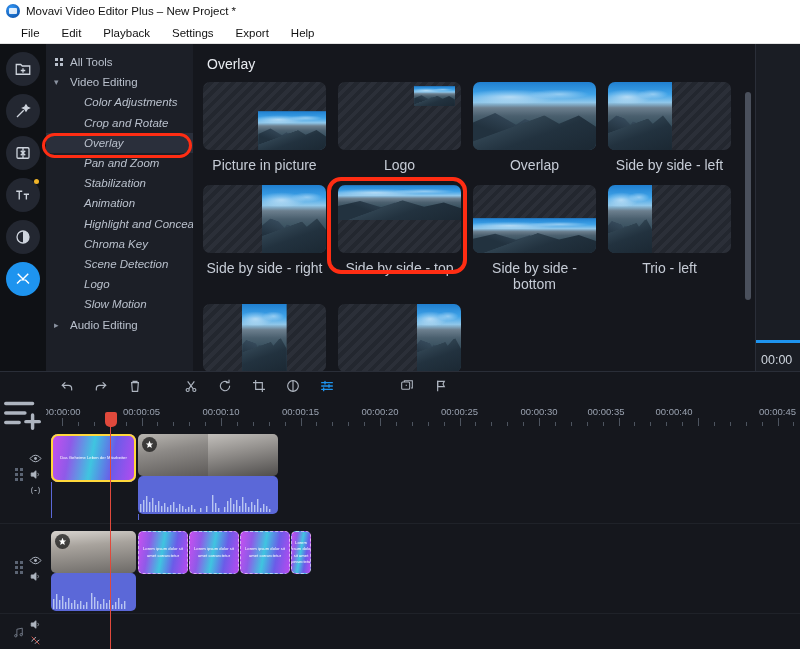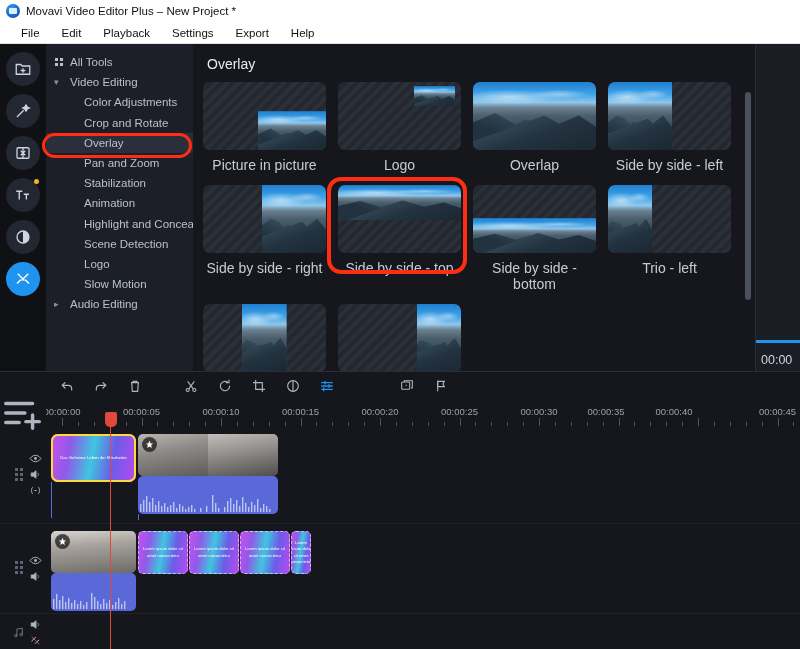--- a/index.html
+++ b/index.html
@@ -35,21 +35,21 @@
   .rail-btn svg { width:18px; height:18px; }
   .rail-badge { position:absolute; top:1px; right:1px; width:5px; height:5px;
                 border-radius:50%; background:#f0b429; }
 
   
   #toollist { width:147px; background:#1c1f27; padding-top:8px; flex:none; position:relative;}
   .tool-row { height:20.2px; display:flex; align-items:center; padding-left:8px;
               font-size:11.5px; color:#b9c0cc; cursor:pointer; white-space:nowrap; }
   .tool-row .arrow { width:14px; font-size:9px; color:#8b93a1; flex:none; }
   .tool-row .tl-label { padding-left:2px; }
-  .tool-row.sub .tl-label { padding-left:16px; }
+  .tool-row.sub .tl-label { padding-left:16px;font-style:italic; }
   .tool-row.sel { background:#2a2f3b; }
   .tool-row .dots { display:inline-block; width:14px; flex:none; position:relative; }
   .dots::before{ content:""; position:absolute; left:1px; top:-4px; width:3px;height:3px;
                  background:#b9c0cc; box-shadow:5px 0 0 #b9c0cc, 0 5px 0 #b9c0cc, 5px 5px 0 #b9c0cc;}
 
   
   #overlay-highlight { position:absolute; left:-4px; top:0; width:150px; height:25px;
        border:3px solid #ff2d13; border-radius:14px; pointer-events:none; }
 
   
@@ -239,20 +239,24 @@
       <span class="arrow"></span>
       <span class="tl-label">Stabilization</span>
     </div>
     <div class="tool-row sub">
       <span class="arrow"></span>
       <span class="tl-label">Animation</span>
     </div>
     <div class="tool-row sub">
       <span class="arrow"></span>
       <span class="tl-label">Highlight and Conceal</span>
+    </div>
+    <div class="tool-row sub">
+      <span class="arrow"></span>
+      <span class="tl-label">Chroma Key</span>
     </div>
     <div class="tool-row sub">
       <span class="arrow"></span>
       <span class="tl-label">Scene Detection</span>
     </div>
     <div class="tool-row sub">
       <span class="arrow"></span>
       <span class="tl-label">Logo</span>
     </div>
     <div class="tool-row sub">

